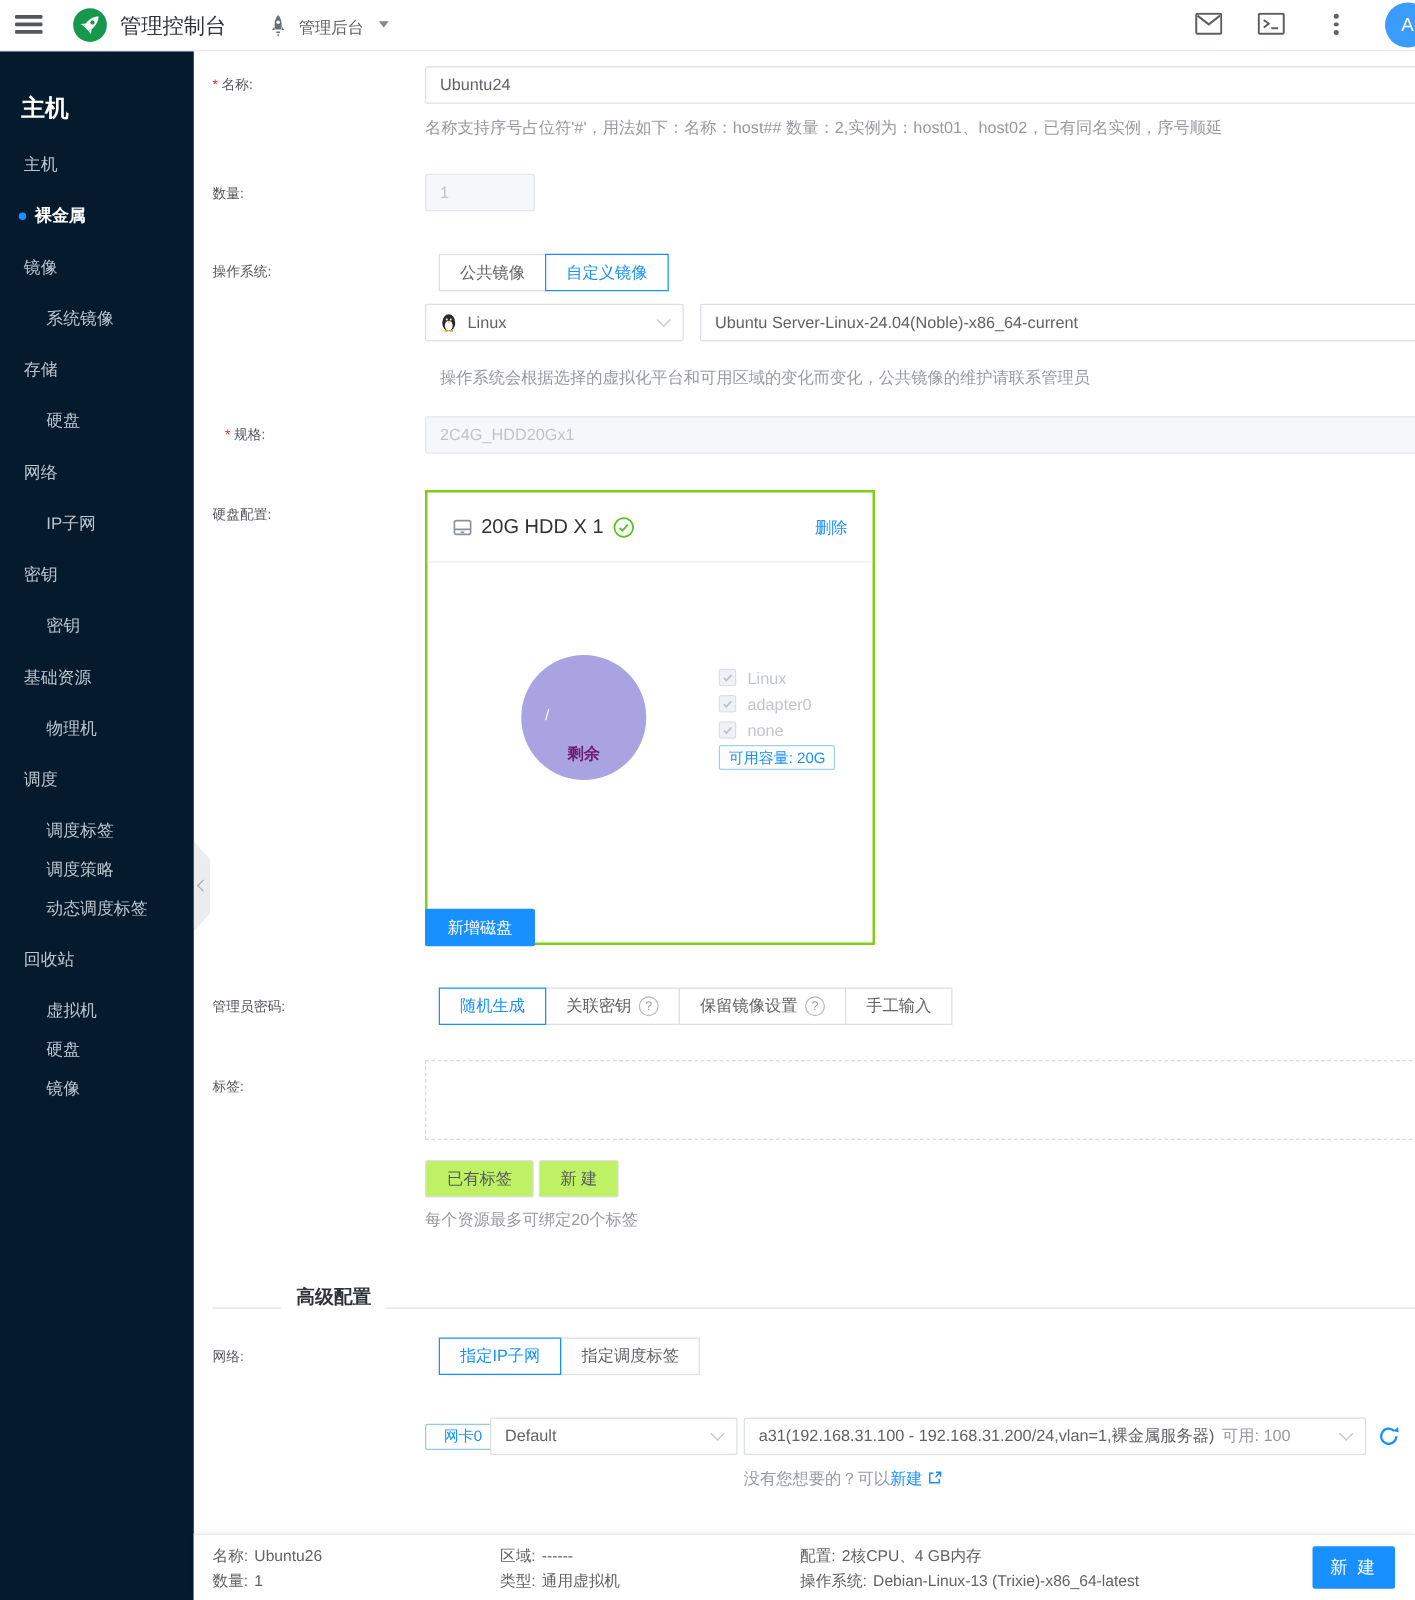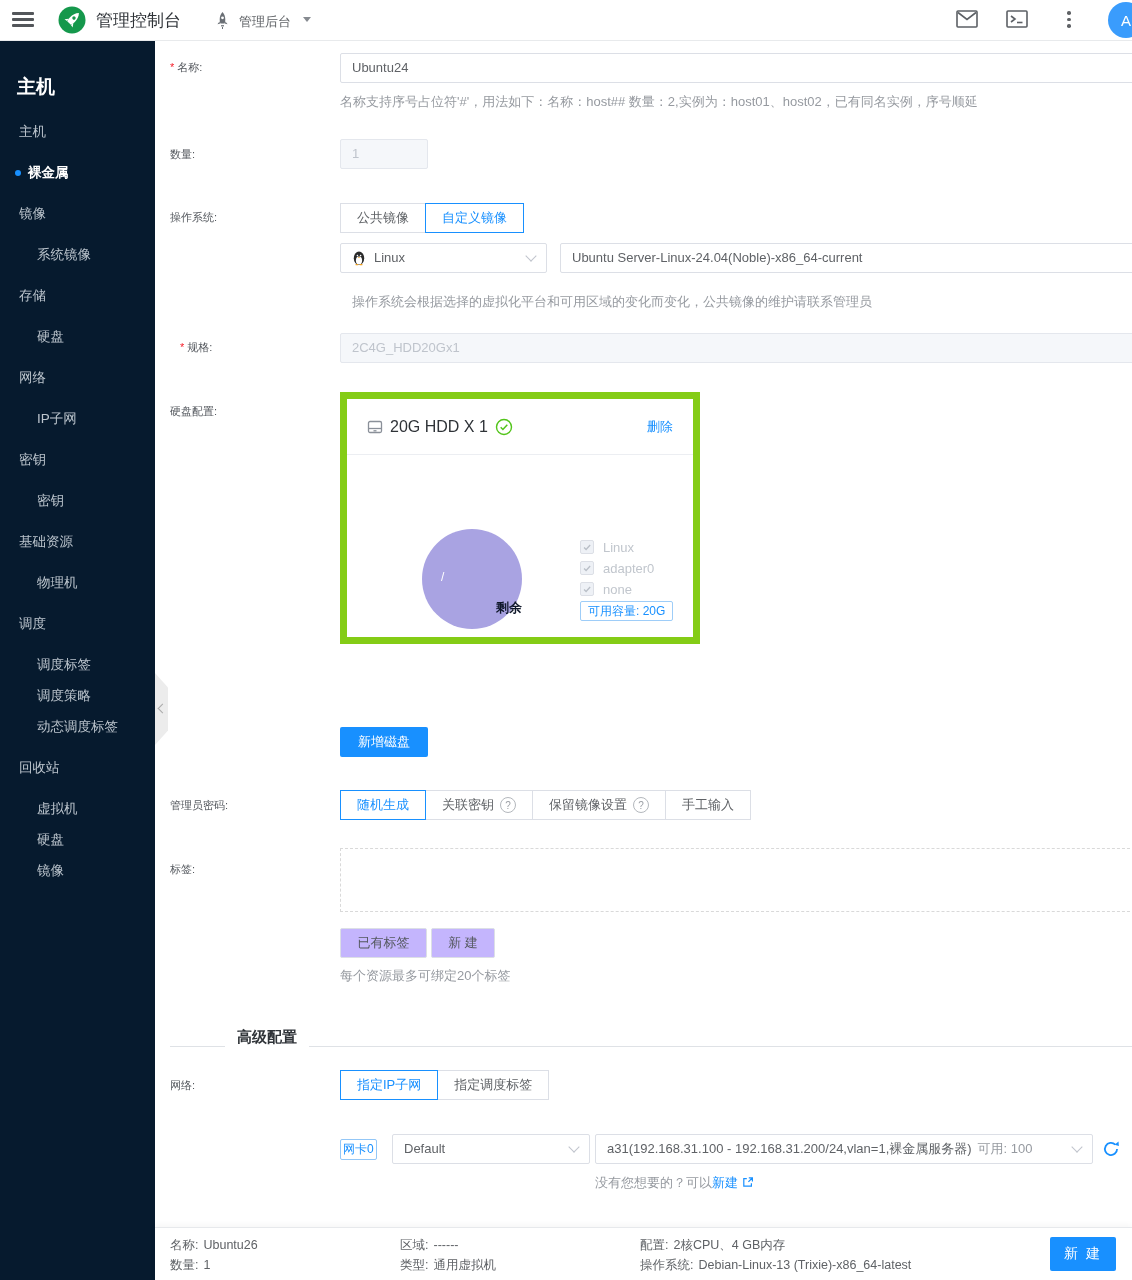--- a/index.html
+++ b/index.html
@@ -48,59 +48,59 @@
        background:#fff;font-size:13px;color:#5f6266;line-height:28px;padding:0 11px;white-space:nowrap;}
   .ipt.disabled{background:#f5f7fa;border-color:#e4e7ed;color:#bfc4cc;}
   .selectbox{display:flex;align-items:center;cursor:pointer;}
   .selectbox .grow{flex:1;}
   .chev{width:7px;height:7px;border-right:1.3px solid #c0c4cc;border-bottom:1.3px solid #c0c4cc;
         transform:rotate(45deg);margin-top:-4px;flex:none;}
   .seg-group{position:absolute;display:flex;}
   .seg{height:30px;box-sizing:border-box;border:1px solid #dcdfe6;background:#fff;color:#5f6266;
        font-size:13px;display:flex;align-items:center;gap:6px;padding:0 16px;margin-left:-1px;
        cursor:pointer;white-space:nowrap;}
-  .seg:first-child{margin-left:0;}
+  .seg:first-child{margin-left:11px;}
   .seg.active{border-color:#1890ff;color:#1890ff;position:relative;z-index:2;}
   .qm{width:14px;height:14px;border:1px solid #b4b8bd;border-radius:50%;color:#9a9ea4;font-size:10px;
       display:flex;align-items:center;justify-content:center;flex:none;}
   .btn-blue{background:#1890ff;color:#fff;border:none;border-radius:2px;font-size:13px;cursor:pointer;}
   .btn-plain{position:absolute;height:30px;box-sizing:border-box;border:1px solid #dcdfe6;border-radius:2px;
-             background:#c4b5fd;color:#54585e;font-size:13px;display:flex;align-items:center;
+             background:#bef264;color:#54585e;font-size:13px;display:flex;align-items:center;
              justify-content:center;cursor:pointer;}
 
   
-  .disk-card{position:absolute;left:185px;top:352px;width:360px;height:252px;box-sizing:border-box;
-             border:7px solid #84cc16;background:#fff;}
+  .disk-card{position:absolute;left:185px;top:352px;width:360px;height:364px;box-sizing:border-box;
+             border:2px solid #84cc16;background:#fff;}
   .disk-head{height:56px;box-sizing:border-box;border-bottom:1px solid #eceef2;display:flex;
              align-items:center;padding:0 20px;gap:7px;}
   .disk-title{font-size:16px;color:#2f3338;}
   .disk-del{margin-left:auto;color:#1890ff;font-size:13px;cursor:pointer;}
   .disk-body{position:relative;height:247px;}
   .pie{position:absolute;left:75px;top:74px;width:100px;height:100px;border-radius:50%;background:#a9a3e2;}
   .pie-slash{position:absolute;left:19px;top:41px;color:#fff;font-size:12px;}
-  .pie-rest{position:absolute;left:0;right:0;top:70px;text-align:right;color:#0f172a;font-size:13px;font-weight:bold;}
+  .pie-rest{position:absolute;left:0;right:0;top:70px;text-align:center;color:#701a75;font-size:13px;font-weight:bold;}
   .cbx-rows{position:absolute;left:233px;top:84px;}
   .cbx-row{display:flex;align-items:center;gap:9px;height:16px;margin-bottom:5px;}
   .cbx{width:14px;height:14px;box-sizing:border-box;border:1px solid #dcdfe6;border-radius:2px;
        background:#eef1f6;display:flex;align-items:center;justify-content:center;}
   .cbx-lab{font-size:13px;color:#c1c6cd;}
   .cap-badge{position:absolute;left:233px;top:146px;height:20px;box-sizing:border-box;
              border:1px solid #9ecdf8;border-radius:2px;color:#1890ff;font-size:12px;
              display:inline-flex;align-items:center;padding:0 7px;background:#fff;}
 
   
   .divider{position:absolute;left:15px;right:0;top:988px;display:flex;align-items:flex-end;}
   .dv-line{height:1px;background:#dfe2e6;}
   .dv-l{width:55px;}
   .dv-r{flex:1;}
   .dv-title{margin:0 12px;font-size:15px;font-weight:bold;color:#2f3338;}
 
   .nic-badge{position:absolute;left:185px;top:1099px;height:21px;box-sizing:border-box;
              border:1px solid #93c7f7;border-radius:2px;color:#1890ff;font-size:12px;
-             display:inline-flex;align-items:center;padding:0 2px;}
+             display:inline-flex;align-items:center;padding:0 14px;}
   .link{color:#1890ff;cursor:pointer;margin-top:48px;}
 
   
   .bottombar{position:absolute;left:155px;right:0;bottom:0;height:52px;background:#fff;
              border-top:1px solid #e7e9ec;box-shadow:0 -2px 6px rgba(0,0,0,.04);z-index:6;}
   .f-col{position:absolute;top:7px;font-size:12.5px;color:#5f6266;line-height:20px;white-space:nowrap;}
   .f-col:nth-of-type(1){left:15px;}
   .f-col:nth-of-type(2){left:245px;}
   .f-col:nth-of-type(3){left:485px;}
   .f-row .k{margin-right:5px;}

